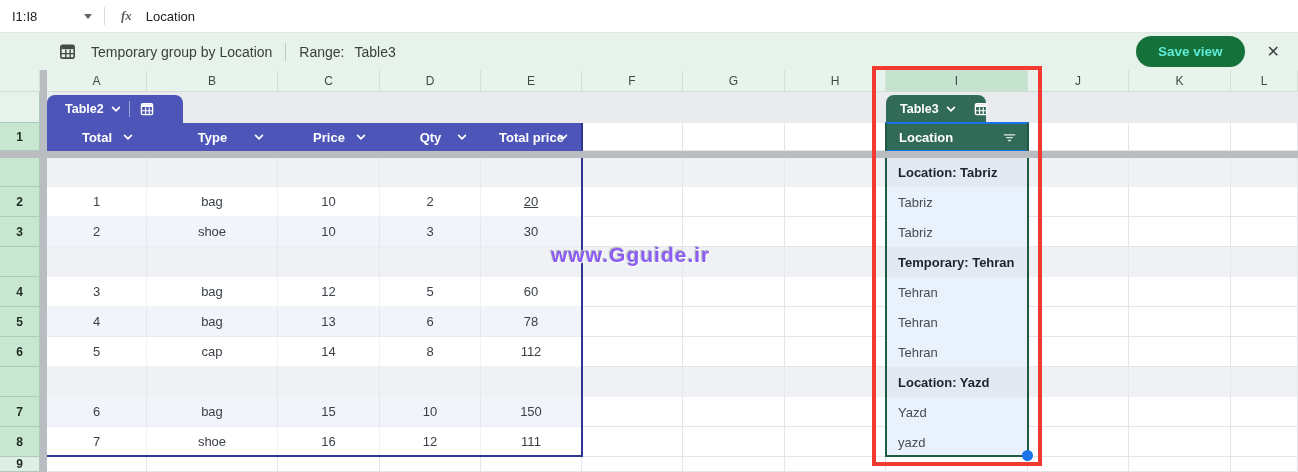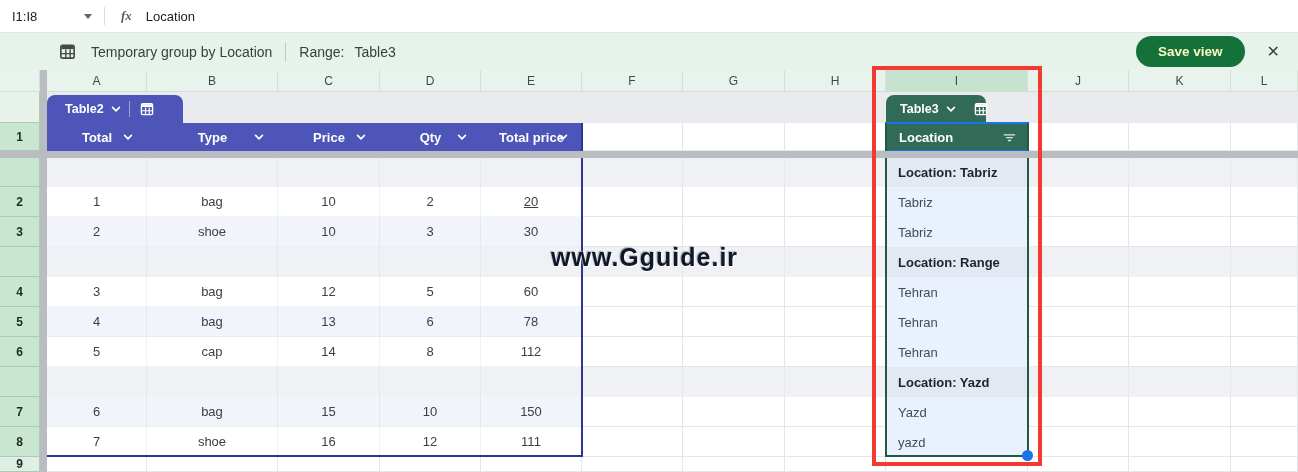--- a/index.html
+++ b/index.html
@@ -25,21 +25,21 @@
   .formula-value{font-size:13px;color:#202124;}
   
   .toolbar{position:absolute;left:0;top:33px;width:1298px;height:37px;background:var(--toolbar-bg);
            display:flex;align-items:center;}
   .tb-icon{margin-left:58px;display:flex;align-items:center;}
   .tb-title{margin-left:14px;font-size:14px;color:#37413b;}
   .tb-sep{width:1px;height:18px;background:#bcc7c0;margin:0 13px;}
   .tb-range-label{font-size:14px;color:#37413b;}
   .tb-range-value{font-size:14px;color:#37413b;margin-left:10px;}
   .tb-spacer{flex:1;}
-  .save-btn{background:var(--save-green);color:#fef9c3;font-size:13.5px;font-weight:700;
+  .save-btn{background:var(--save-green);color:#5eead4;font-size:13.5px;font-weight:700;
             border:none;border-radius:18px;padding:8px 22px;margin-right:22px;cursor:pointer;
             font-family:inherit;}
   .close-x{font-size:16px;color:#3c4043;margin-right:18px;cursor:pointer;line-height:1;}
   
   #grid{position:absolute;left:0;top:70px;width:1298px;height:402px;background:#fff;}
   .abs{position:absolute;box-sizing:border-box;}
   .colhdr{display:flex;align-items:center;justify-content:center;font-size:12px;color:#3f4a44;
           background:var(--hdr-green);border-right:1px solid #d2e2d6;border-bottom:1px solid #cfdfd4;}
   .gutter{display:flex;align-items:center;justify-content:center;font-size:12px;font-weight:700;
           color:#1d2a21;border-bottom:1px solid #aecbb7;border-right:1px solid #aecbb7;}
@@ -54,21 +54,21 @@
   .t3cell{display:flex;align-items:center;padding-left:12px;font-size:13px;box-sizing:border-box;}
   .t3group{background:#e3e8f2;font-weight:700;color:#1d242e;font-size:13px;}
   .t3value{background:#e9f1fc;color:#454c54;}
   .tab{display:flex;align-items:center;border-radius:8px 8px 0 0;padding:0 10px;box-sizing:border-box;}
   .tab-label{color:#fff;font-size:12.5px;font-weight:700;margin:0 6px 0 8px;}
   .tab-sep{width:1px;height:16px;background:rgba(255,255,255,.45);margin:0 9px 0 7px;}
   .divider-bar{background:#b9bdc2;}
   .outline{pointer-events:none;background:transparent;}
   #red-box{border:4px solid var(--red);background:transparent;pointer-events:none;z-index:40;}
   #fill-handle{width:11px;height:11px;border-radius:50%;background:var(--blue);z-index:41;cursor:crosshair;}
-  #watermark{font-size:25px;font-weight:700;letter-spacing:1px;color:#0f172a;z-index:20;
+  #watermark{font-size:21px;font-weight:700;letter-spacing:1px;color:#8b5cf6;z-index:20;
              text-shadow:1px 1px 1px #ffffff,-1px -1px 1px #a8adb3;}
   #loc-cell{display:flex;align-items:center;justify-content:space-between;padding:0 10px 0 12px;
             background:var(--green3);border:2px solid var(--blue);z-index:12;cursor:cell;}
   #loc-label{color:#fff;font-size:13px;font-weight:700;}
 </style>
 </head>
 <body>
 
 <div id="stage">
 
@@ -178,21 +178,21 @@
         <div class="gapcell" style="left: 147px; top: 177px; width: 131px; height: 30px; position: absolute; box-sizing: border-box;"></div>
         <div class="gapcell" style="left: 278px; top: 177px; width: 102px; height: 30px; position: absolute; box-sizing: border-box;"></div>
         <div class="gapcell" style="left: 380px; top: 177px; width: 101px; height: 30px; position: absolute; box-sizing: border-box;"></div>
         <div class="gapcell" style="left: 481px; top: 177px; width: 101px; height: 30px; position: absolute; box-sizing: border-box;"></div>
         <div class="gapcell" style="left: 582px; top: 177px; width: 101px; height: 30px; position: absolute; box-sizing: border-box;"></div>
         <div class="gapcell" style="left: 683px; top: 177px; width: 102px; height: 30px; position: absolute; box-sizing: border-box;"></div>
         <div class="gapcell" style="left: 785px; top: 177px; width: 101px; height: 30px; position: absolute; box-sizing: border-box;"></div>
         <div class="gapcell" style="left: 1028px; top: 177px; width: 101px; height: 30px; position: absolute; box-sizing: border-box;"></div>
         <div class="gapcell" style="left: 1129px; top: 177px; width: 102px; height: 30px; position: absolute; box-sizing: border-box;"></div>
         <div class="gapcell" style="left: 1231px; top: 177px; width: 67px; height: 30px; position: absolute; box-sizing: border-box;"></div>
-        <div class="t3cell t3group" style="left: 886px; top: 177px; width: 142px; height: 30px; position: absolute; box-sizing: border-box;">Location: Range</div>
+        <div class="t3cell t3group" style="left: 886px; top: 177px; width: 142px; height: 30px; position: absolute; box-sizing: border-box;">Temporary: Tehran</div>
         <div class="cell" style="left: 582px; top: 207px; width: 101px; height: 30px; position: absolute; box-sizing: border-box;"></div>
         <div class="cell" style="left: 683px; top: 207px; width: 102px; height: 30px; position: absolute; box-sizing: border-box;"></div>
         <div class="cell" style="left: 785px; top: 207px; width: 101px; height: 30px; position: absolute; box-sizing: border-box;"></div>
         <div class="cell" style="left: 1028px; top: 207px; width: 101px; height: 30px; position: absolute; box-sizing: border-box;"></div>
         <div class="cell" style="left: 1129px; top: 207px; width: 102px; height: 30px; position: absolute; box-sizing: border-box;"></div>
         <div class="cell" style="left: 1231px; top: 207px; width: 67px; height: 30px; position: absolute; box-sizing: border-box;"></div>
         <div class="t2row" style="left: 47px; top: 207px; width: 535px; height: 30px; display: flex; background: rgb(255, 255, 255); position: absolute; box-sizing: border-box;">
           <div class="t2cell" style="width: 100px;">3</div>
           <div class="t2cell" style="width: 131px;">bag</div>
           <div class="t2cell" style="width: 102px;">12</div>

